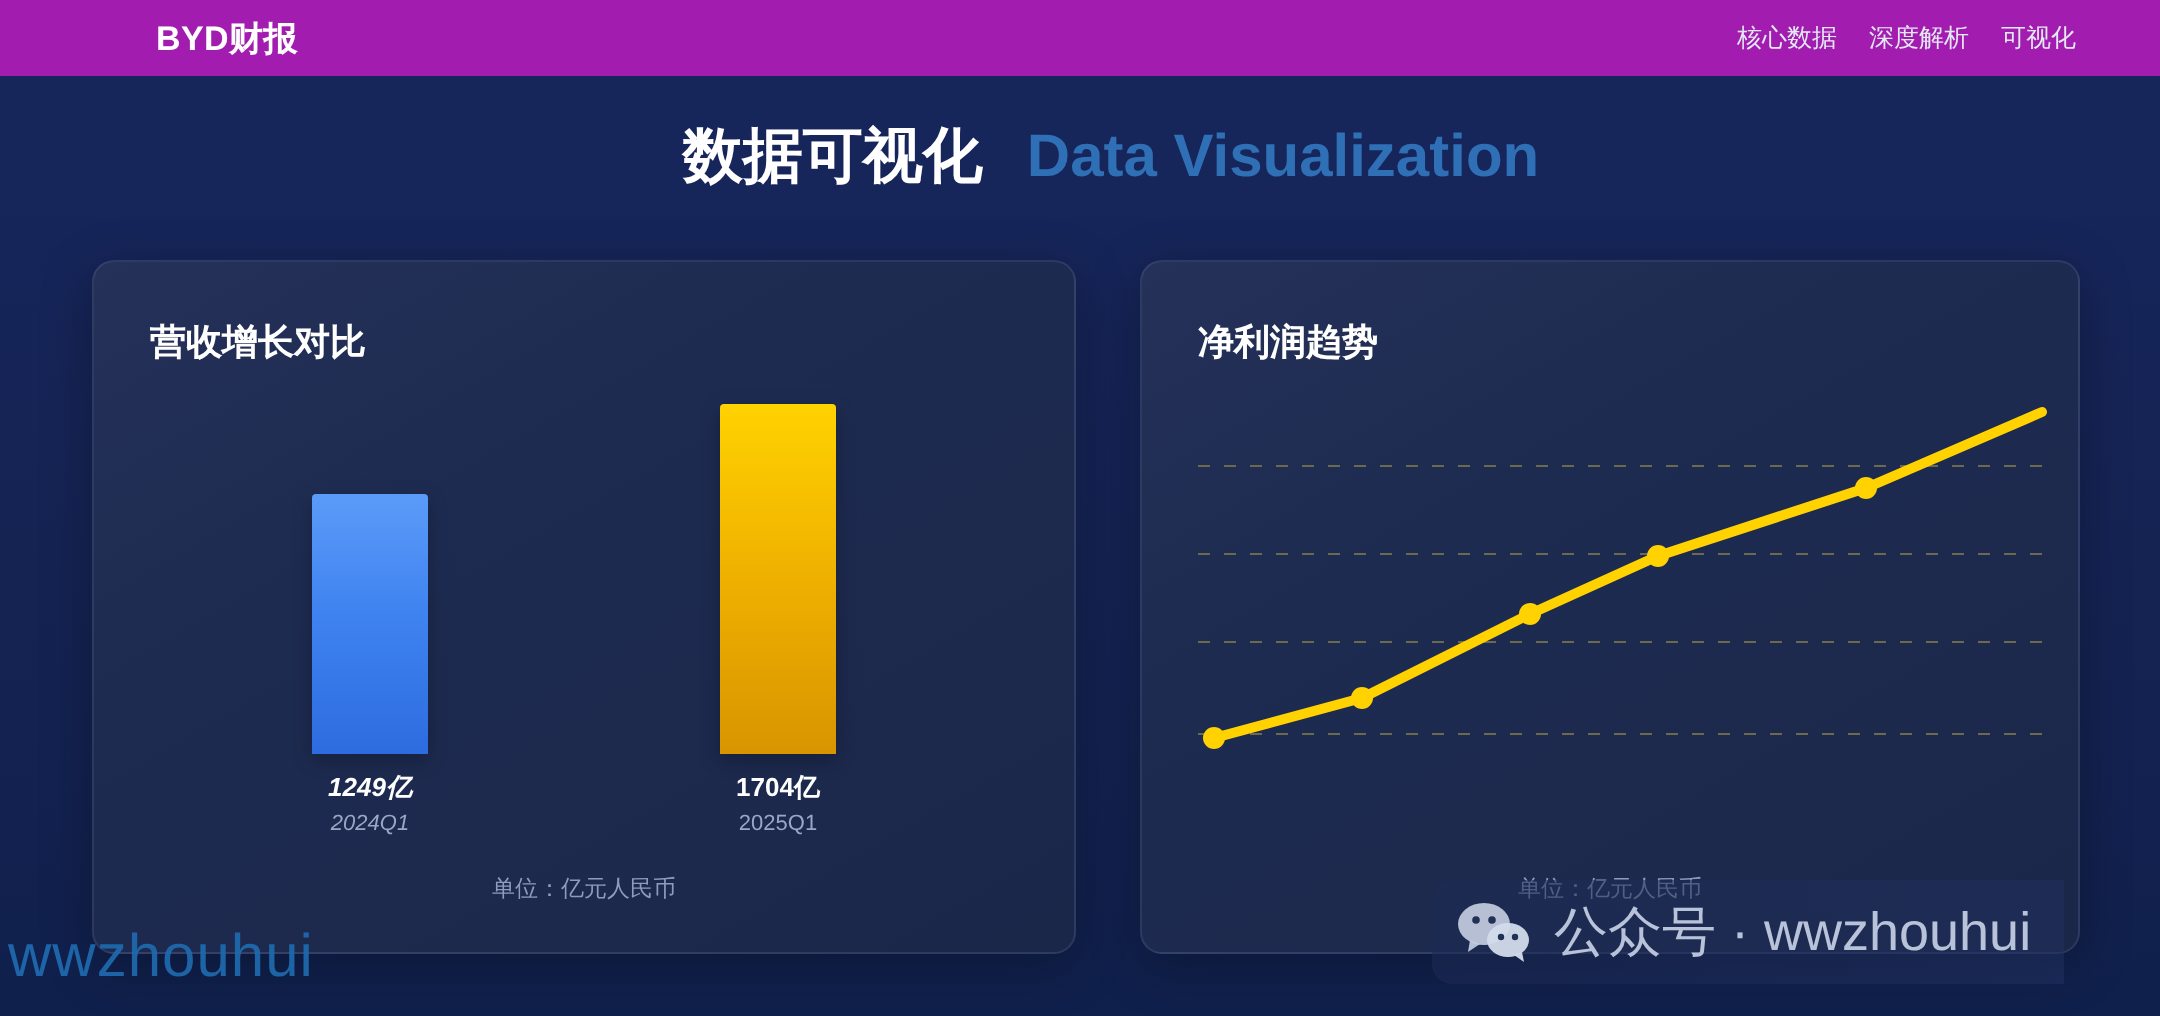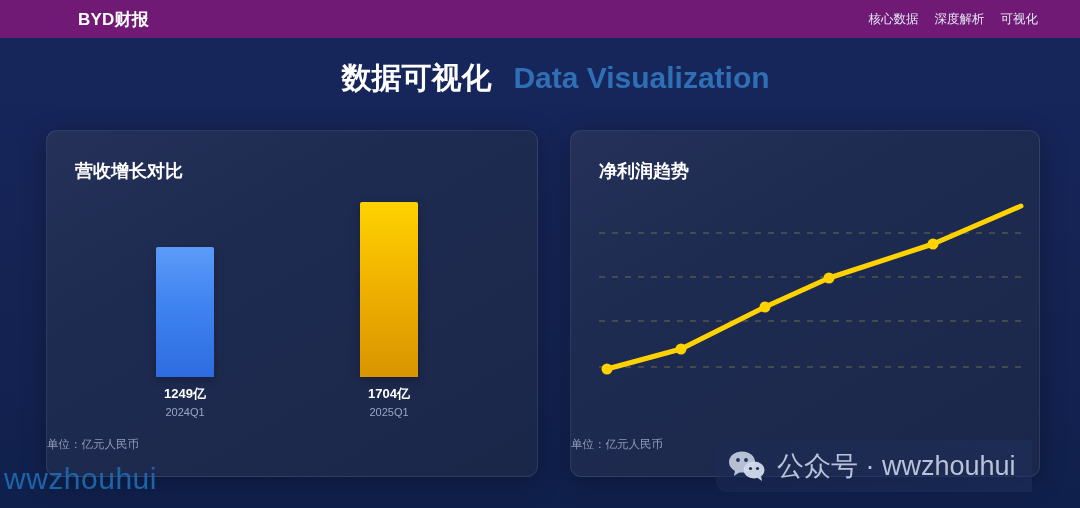--- a/index.html
+++ b/index.html
@@ -4,21 +4,21 @@
 <style>
   html,body{margin:0;padding:0;}
   body{
     width:1080px;height:508px;overflow:hidden;position:relative;
     font-family:"Liberation Sans","DejaVu Sans",sans-serif;
     background:linear-gradient(180deg,#16255a 0%,#16255a 18%,#152353 55%,#10204c 100%);
   }
   
   .navbar{
     position:absolute;left:0;top:0;width:1080px;height:38px;
-    background:#701a75;display:flex;align-items:center;
+    background:#a21caf;display:flex;align-items:center;
   }
   .brand{
     margin-left:78px;color:#ffffff;font-size:17px;font-weight:bold;
     letter-spacing:.2px;
   }
   .navlinks{margin-left:auto;margin-right:42px;display:flex;gap:16px;}
   .navlinks a{color:#e3e8f4;font-size:12.5px;text-decoration:none;white-space:nowrap;}
   
   .page-title{
     position:absolute;left:0;top:58px;width:1080px;text-align:center;
@@ -33,27 +33,27 @@
     border:1px solid rgba(120,140,190,.18);
     box-shadow:0 6px 26px rgba(0,0,0,.28);
   }
   #card-left{left:46px;top:130px;width:490px;height:345px;}
   #card-right{left:570px;top:130px;width:468px;height:345px;font-family:Liberation Mono, monospace;}
   .card-title{
     position:absolute;left:28px;top:28px;color:#ffffff;
     font-size:18px;font-weight:bold;white-space:nowrap;
   }
   .unit-label{
-    position:absolute;width:100%;bottom:24px;left:0;
+    position:absolute;width:100%;text-align:center;bottom:24px;left:0;
     color:#8f9bbb;font-size:11.5px;white-space:nowrap;
   }
   
   .bars{position:absolute;left:0;top:0;width:490px;height:345px;}
   .bar-group{position:absolute;bottom:58px;text-align:center;width:120px;}
-  .bar-group.g0{left:78px;}
+  .bar-group.g0{left:78px;font-style:italic;}
   .bar-group.g1{left:282px;}
   .bar{
     width:58px;margin:0 auto;border-radius:2px 2px 0 0;
     box-shadow:0 3px 10px rgba(0,0,0,.25);
   }
   .bar.blue{height:130px;background:linear-gradient(180deg,#5b9bf8 0%,#3f83f0 45%,#2d6ce0 100%);}
   .bar.gold{height:175px;background:linear-gradient(180deg,#ffd200 0%,#efb000 50%,#d99500 100%);}
   .bar-value{margin-top:8px;color:#ffffff;font-size:13px;font-weight:bold;white-space:nowrap;}
   .bar-cat{margin-top:3px;color:#9aa6c6;font-size:11px;white-space:nowrap;}
   

